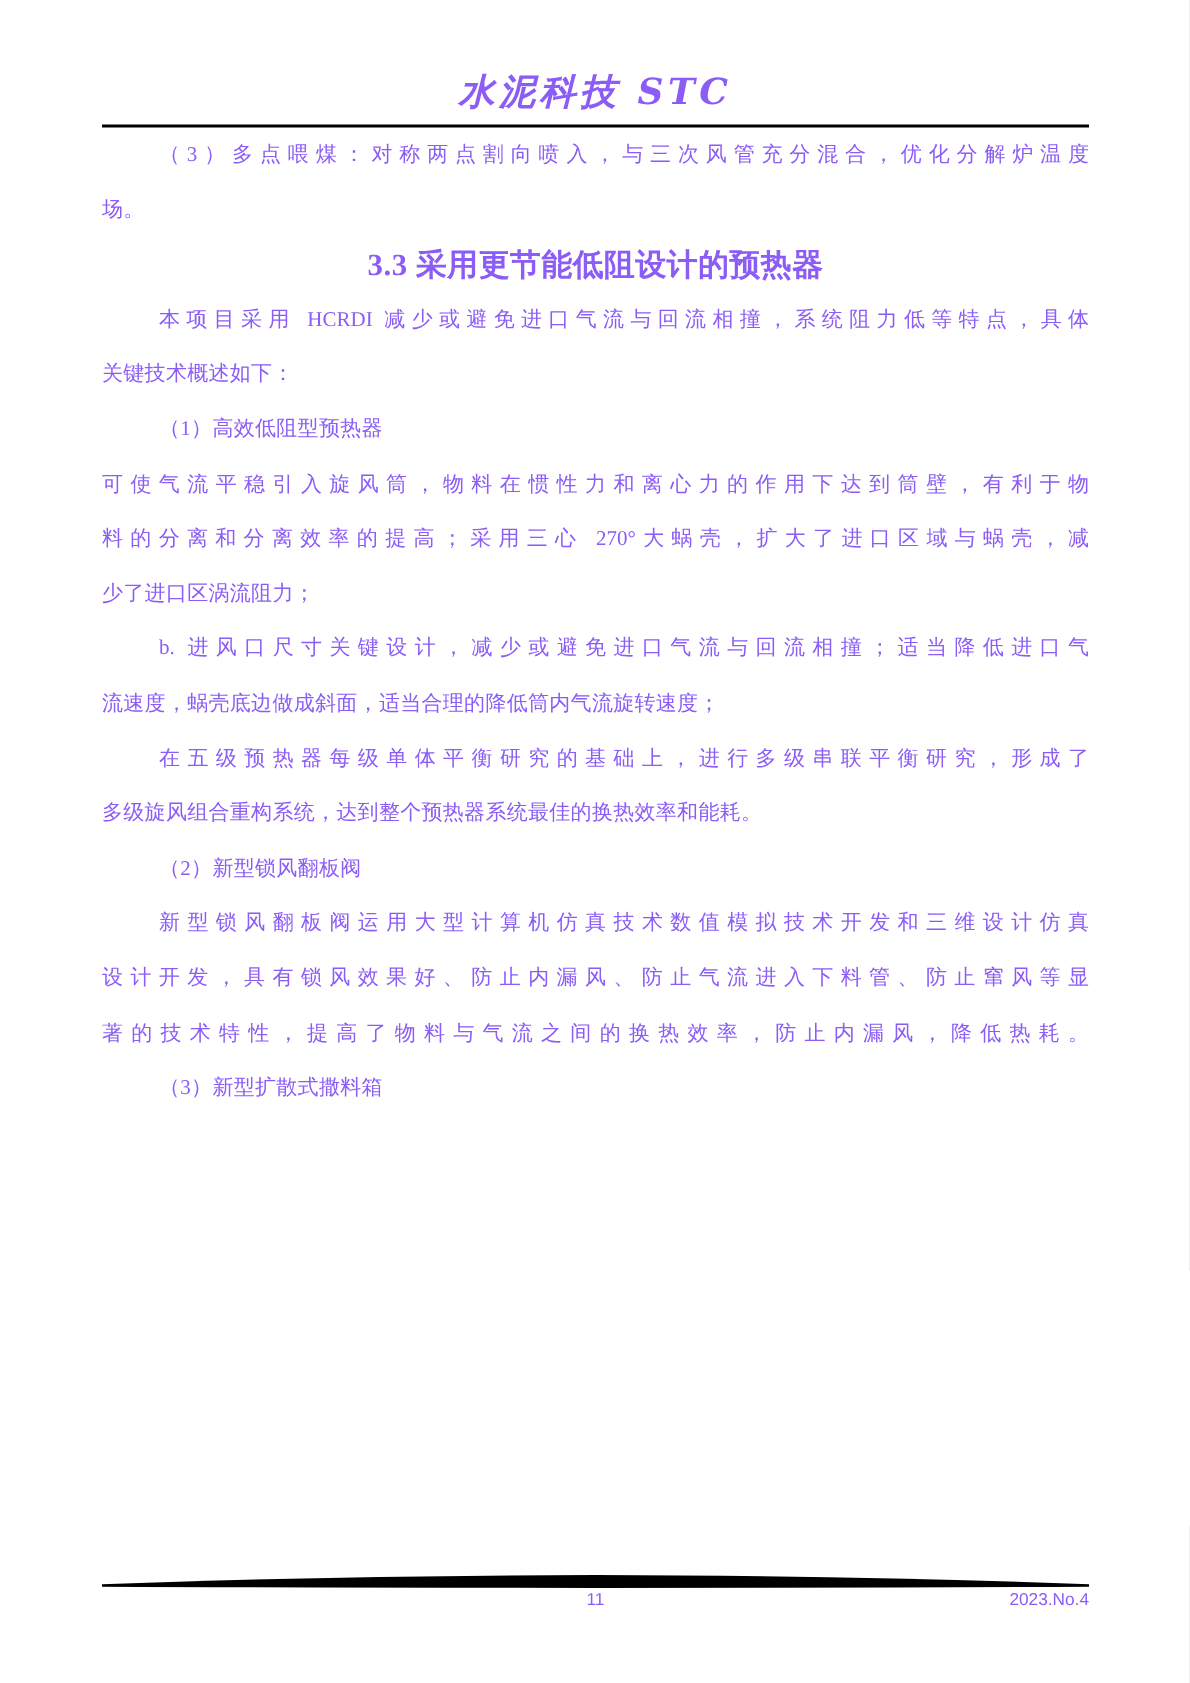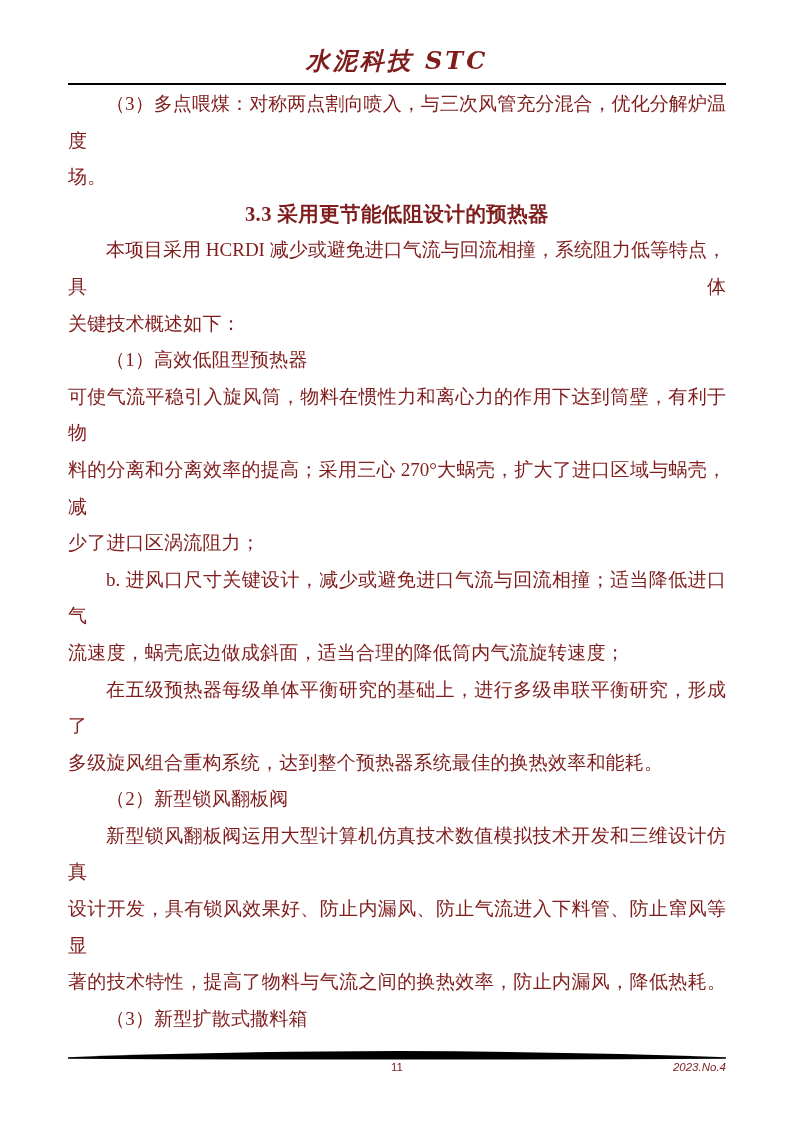--- a/index.html
+++ b/index.html
@@ -3,21 +3,21 @@
 <meta charset="utf-8">
 <style>
   html,body{margin:0;padding:0;background:#e8e8e8;}
   .page{
     position:relative;
     width:793px;height:1122px;
     background:#ffffff;
     margin:0 auto;
     overflow:hidden;
     font-family:"Liberation Serif","DejaVu Serif",serif;
-    color:#7f1d1d;
+    color:#8b5cf6;
   }
   
   .hdr{
     position:absolute;top:0;left:68px;width:658px;
     text-align:center;
   }
   .journal-title{
     margin-top:46px;
     font-family:"DejaVu Serif","Liberation Serif",serif;
     font-style:italic;
@@ -30,21 +30,21 @@
   .hdr-rule{
     margin-top:7px;
     height:0;
     border-top:2px solid #000;
   }
   
   .doc-body{
     position:absolute;top:86px;left:68px;width:658px;
   }
   .ln{
-    font-size:19px;
+    font-size:14px;
     line-height:36.6px;
     white-space:nowrap;
     letter-spacing:0.2px;
   }
   .ln.fill{
     white-space:normal;
     text-align:justify;
     text-align-last:justify;
     letter-spacing:0;
   }
@@ -61,21 +61,21 @@
   }
   .ftr-row{
     position:absolute;left:68px;top:1059px;width:658px;height:20px;
     font-family:"Liberation Sans","DejaVu Sans",sans-serif;
     font-size:11.5px;
   }
   .page-num{
     position:absolute;left:0;right:0;text-align:center;top:2px;
   }
   .issue-num{
-    position:absolute;right:0;top:2px;font-style:italic;
+    position:absolute;right:0;top:2px;
   }
 </style>
 </head>
 <body>
 
 <div class="page">
 
   <div class="hdr">
     <div class="journal-title">水泥科技 STC</div>
     <div class="hdr-rule"></div>

